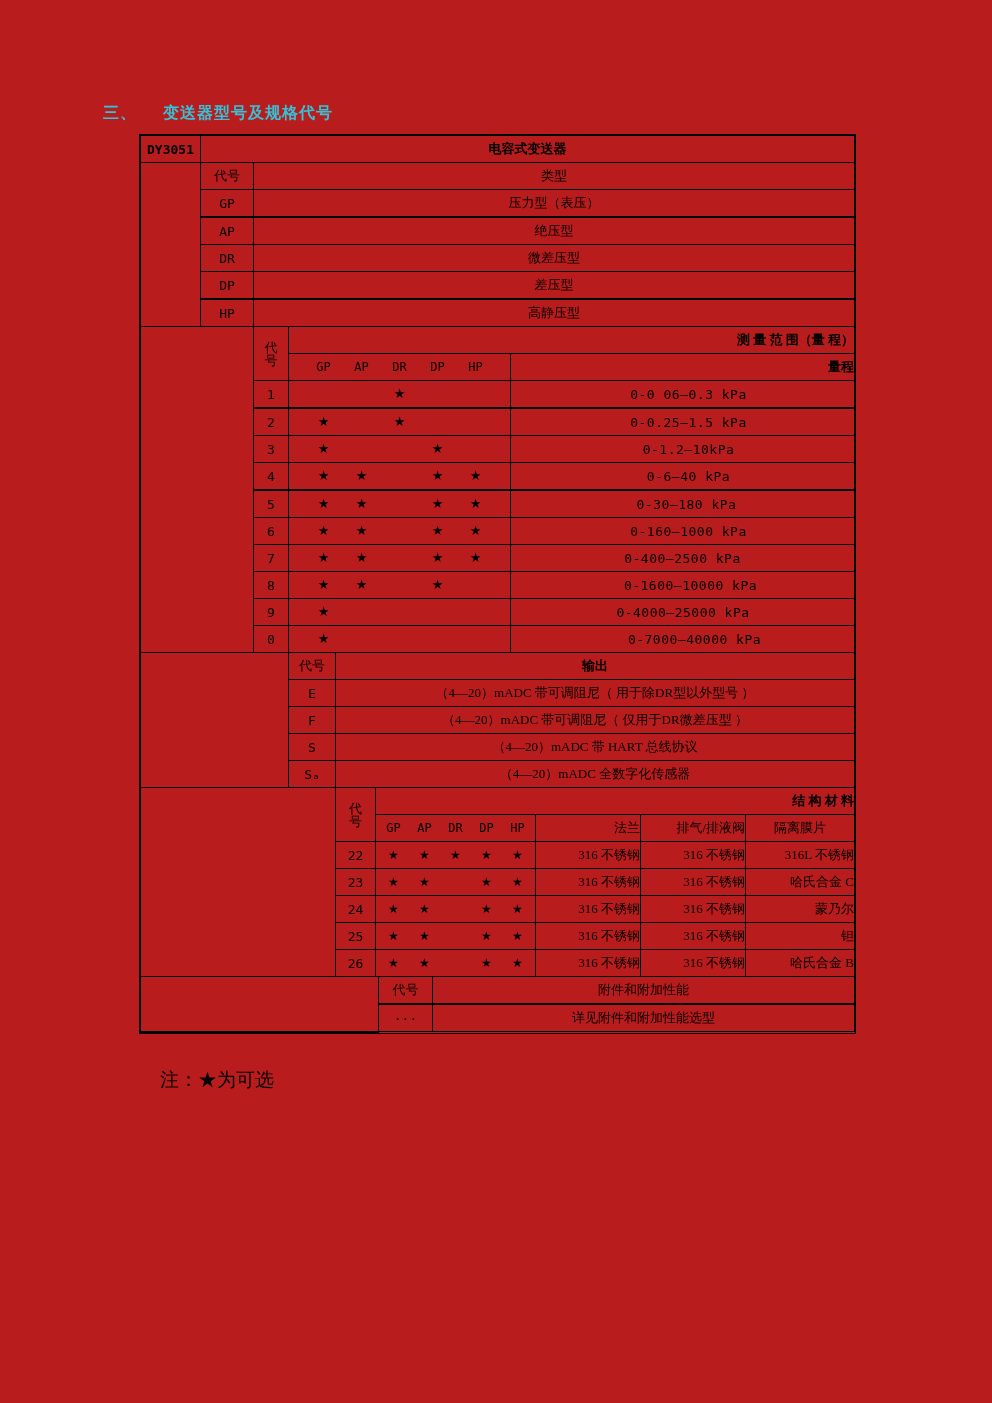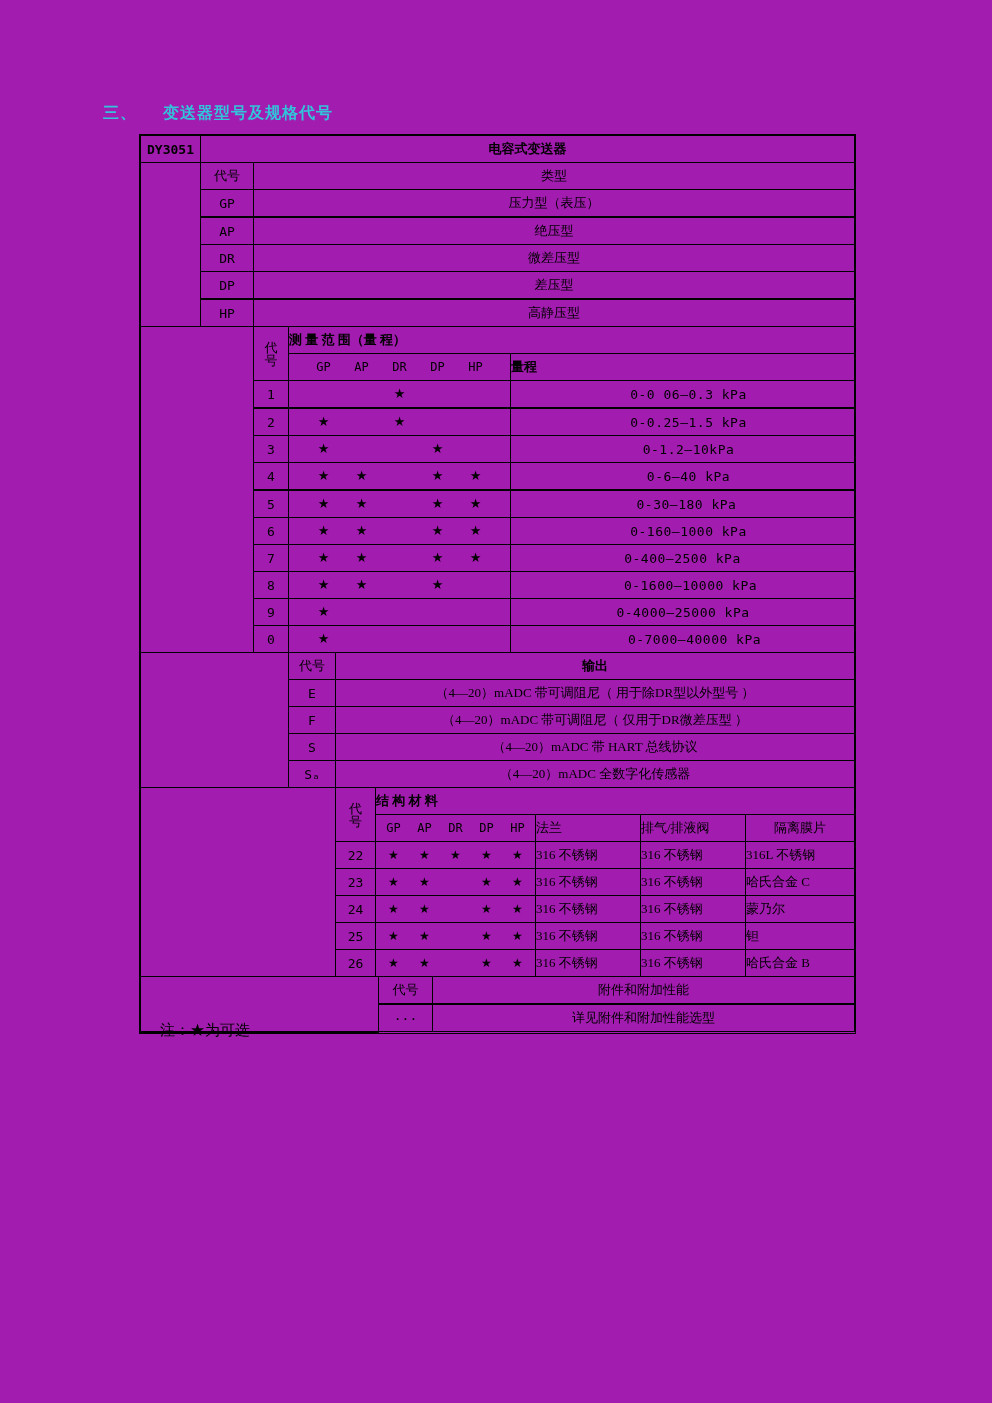--- a/index.html
+++ b/index.html
@@ -1,39 +1,39 @@
 <!DOCTYPE html>
 <html><head>
 <meta charset="utf-8">
 <style>
   html,body{margin:0;padding:0;background:#fff;}
-  .page{position:relative;width:992px;height:1403px;background:#a21caf;overflow:hidden;
+  .page{position:relative;width:992px;height:1403px;background:#b91c1c;overflow:hidden;
         font-family:"Liberation Serif", serif;color:#000;}
   .doc-title{position:absolute;left:103px;top:103px;font-size:16px;font-weight:bold;
              color:#31c4da;letter-spacing:1px;}
   .doc-title .tnum{margin-right:26px;}
   .tablewrap{position:absolute;left:139px;top:134px;width:715px;border:1px solid #000;}
   table.tbl{border-collapse:collapse;table-layout:fixed;width:715px;margin-top:-1px;}
   table.tbl:first-child{margin-top:0;padding-left:13px;}
   table.tbl td{border:1px solid #000;height:26px;padding:0;font-size:13px;
                overflow:hidden;white-space:nowrap;vertical-align:middle;}
   td.spacer{border-top:none;border-bottom:none;border-left:none;}
   td.code{text-align:center;font-family:"DejaVu Sans Mono", monospace;font-size:12px;}
   td.codeh{text-align:center;font-family:"Liberation Serif", serif;font-size:13px;margin-left:48px;}
   td.label{padding:0 8px;text-align:center;}
-  td.center{text-align:left;}
+  td.center{text-align:right;}
   .bold{font-weight:bold;}
   .mono{font-family:"DejaVu Sans Mono", monospace;font-size:12px;letter-spacing:0.5px;}
   tr.bb2 td{border-bottom-width:2px;}
   .vhead div{line-height:13px;}
   .slots{display:flex;justify-content:center;}
   .slots span{display:inline-block;width:38px;text-align:center;font-size:13px;}
   .slots.hdr span{font-family:"DejaVu Sans Mono", monospace;font-size:12px;}
   .slots.mat span{width:31px;font-size:12px;}
-  .note{position:absolute;left:160px;top:1021px;font-size:15px;color:#000;}
+  .note{position:absolute;left:160px;top:1067px;font-size:19px;color:#000;}
 </style>
 </head>
 <body>
 
 <div class="page">
 
   <div class="doc-title">
     <span class="tnum">三、</span><span>变送器型号及规格代号</span>
   </div>
 

